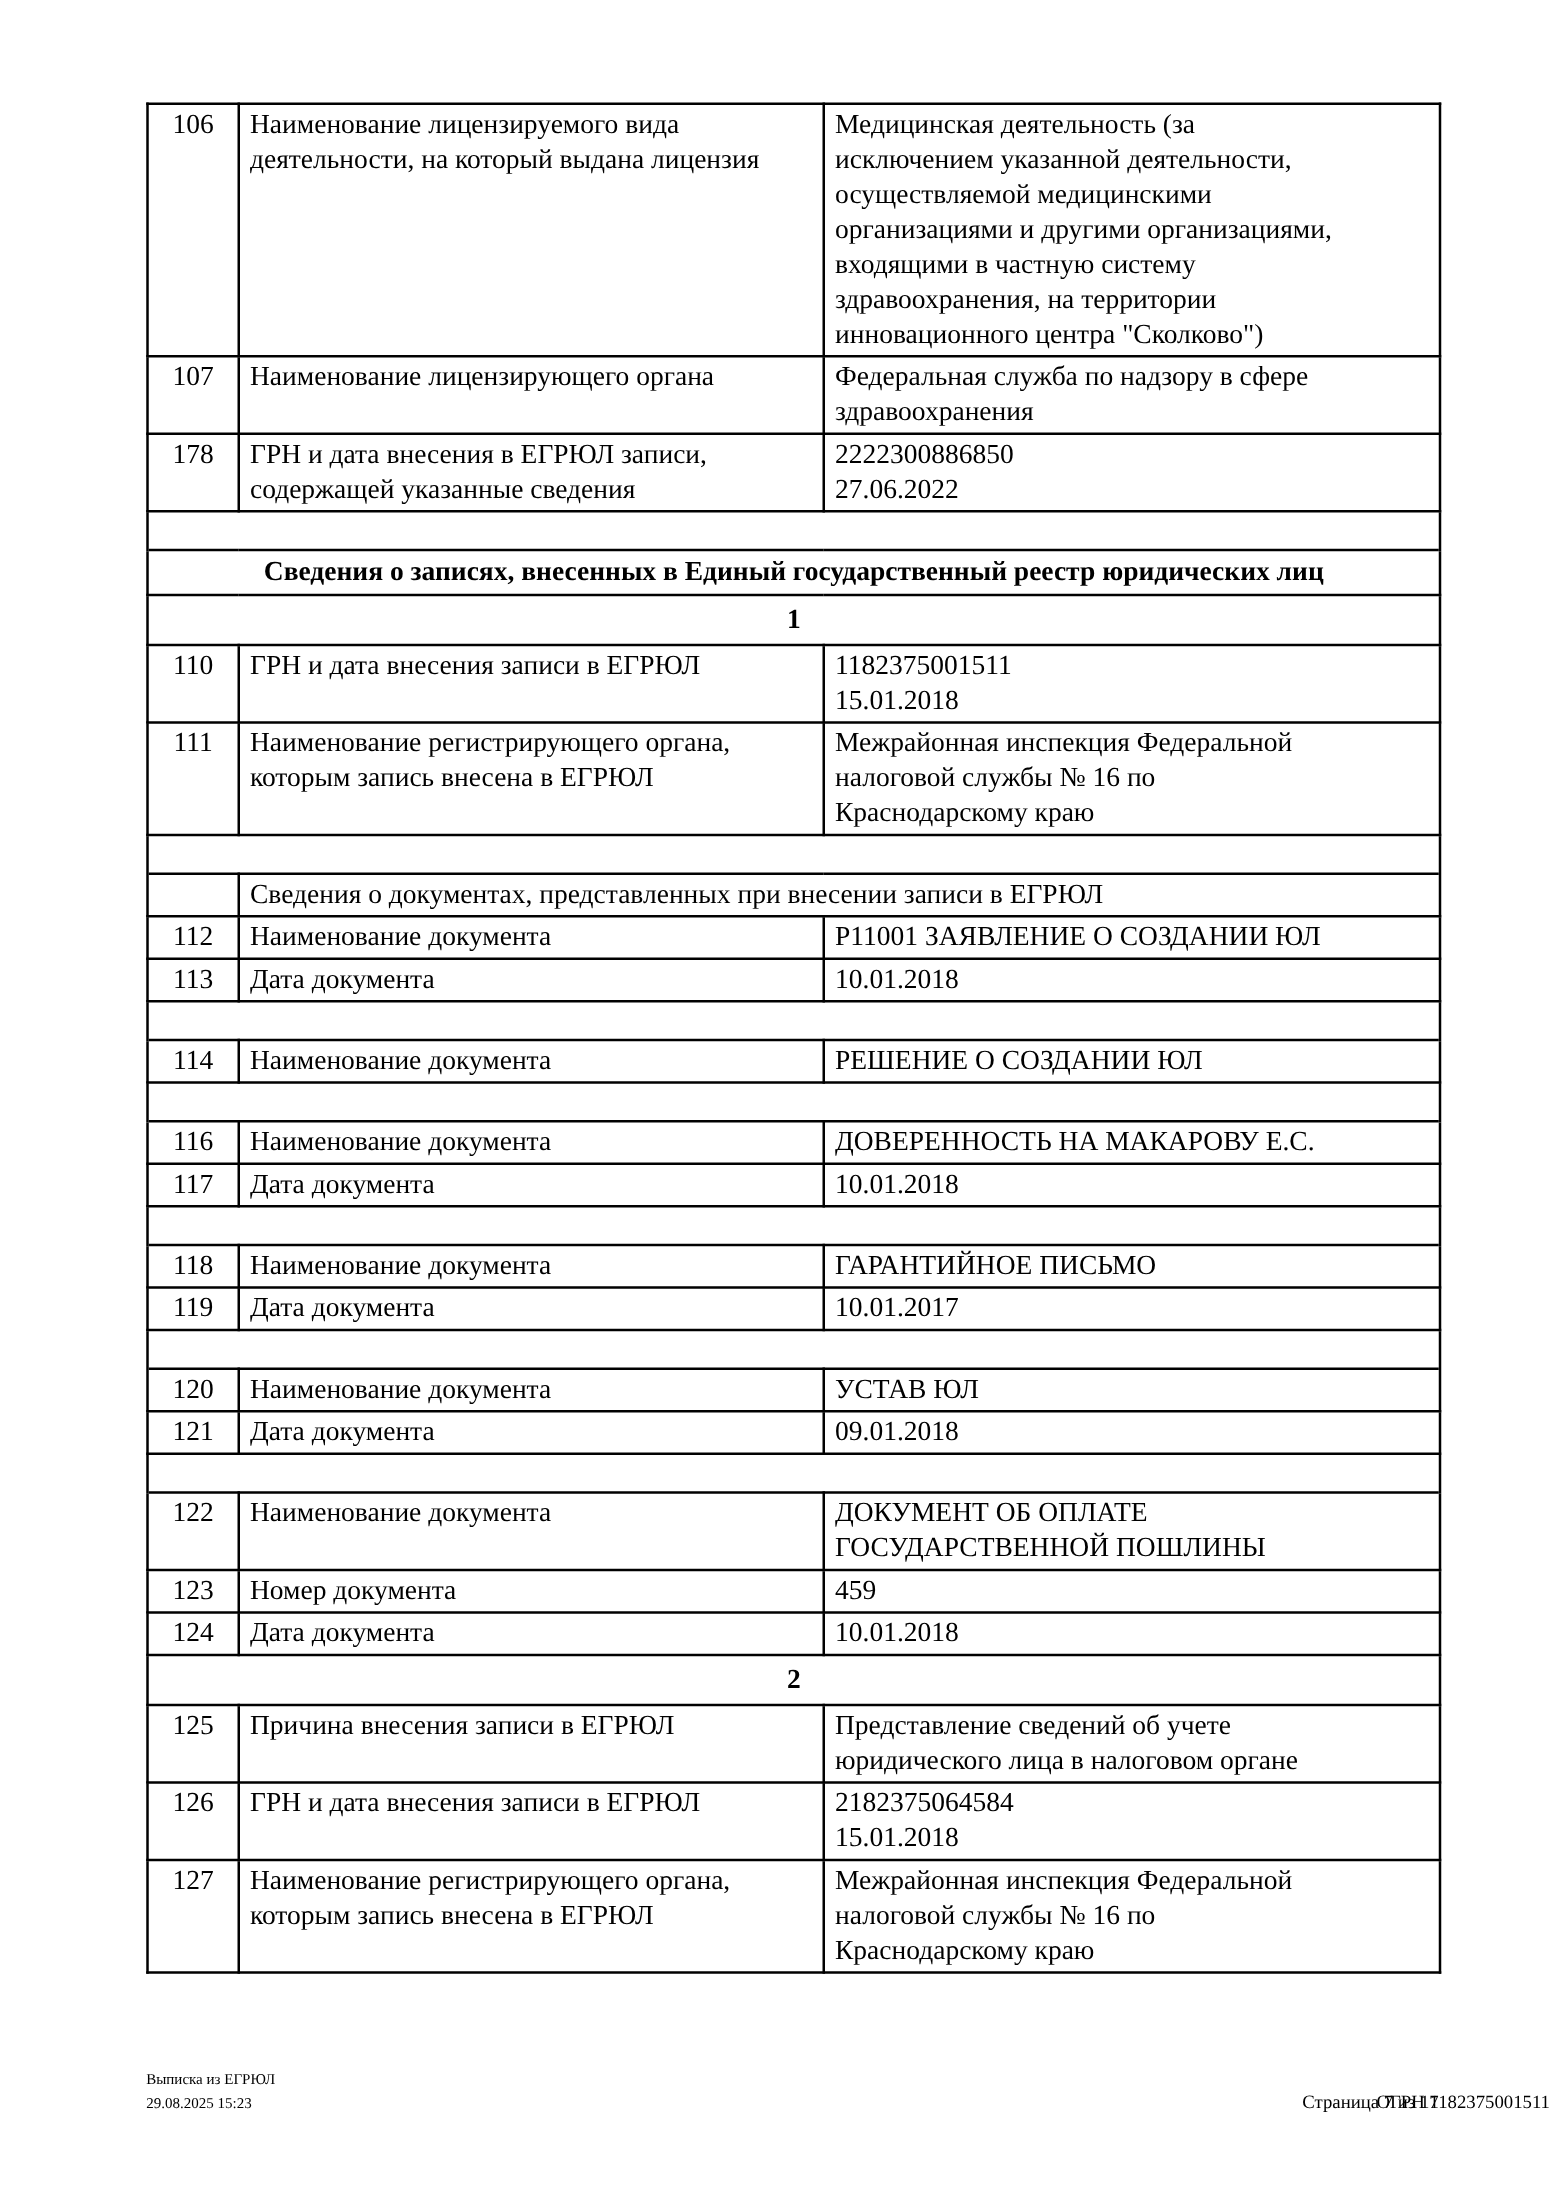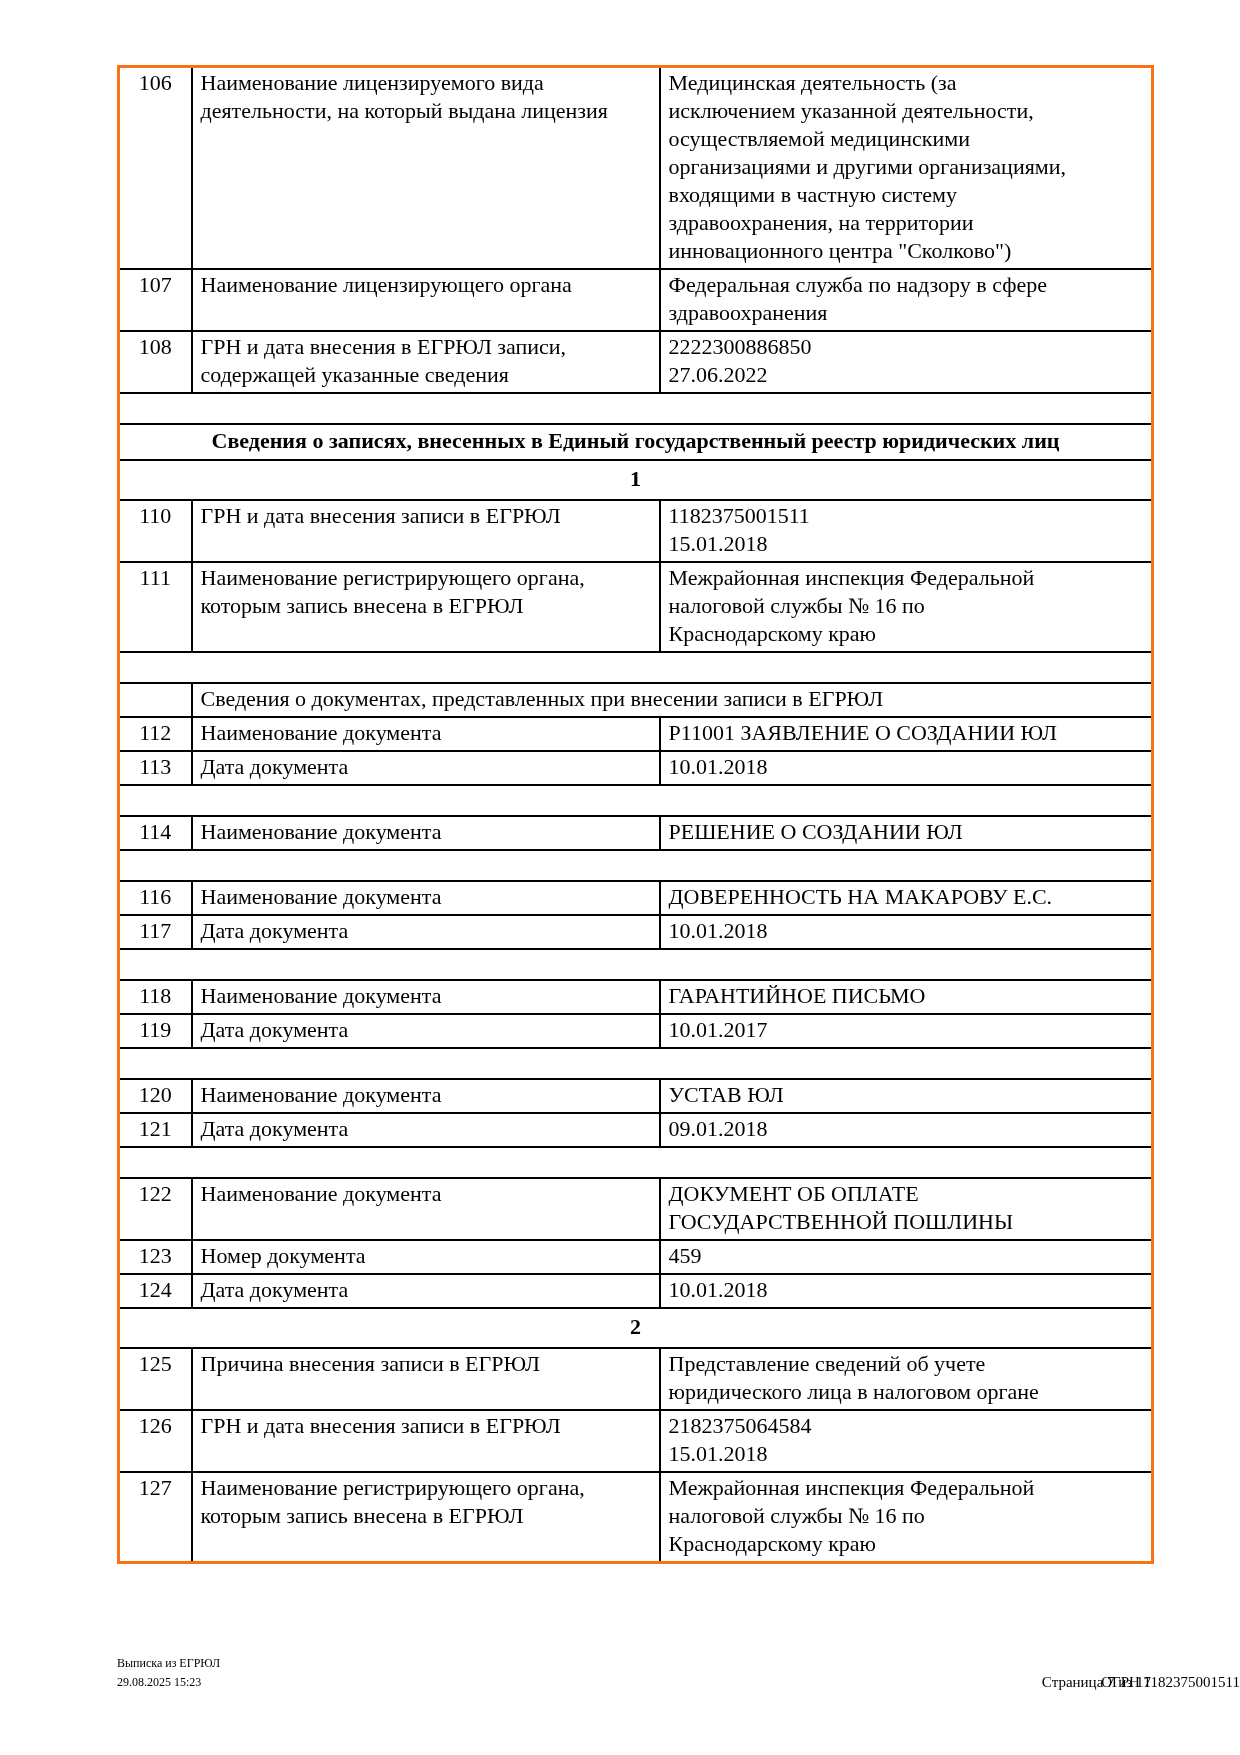--- a/index.html
+++ b/index.html
@@ -12,25 +12,25 @@
     width: 1240px;
     height: 1755px;
     background: #ffffff;
     color: #000000;
     font-family: "Liberation Serif", "DejaVu Serif", serif;
     overflow: hidden;
   }
   table.doc-table {
     position: absolute;
     left: 117px;
-    top: 65px;
+    top: 82px;
     width: 1034px;
     border-collapse: collapse;
     table-layout: fixed;
-    border: 3px solid #f97316;
+    border: 1px solid #f97316;
   }
   .col-num   { width: 73px;  }
   .col-label { width: 468px; }
   .col-value { width: 493px; }
   td {
     border: 2px solid #000000;
     vertical-align: top;
     padding: 1px 8px 3px 8px;
     font-size: 22px;
     line-height: 28px;
@@ -106,21 +106,21 @@
 здравоохранения, на территории
 инновационного центра "Сколково")</td>
         </tr>
         <tr class="row-data">
           <td class="c-num">107</td>
           <td class="c-label">Наименование лицензирующего органа</td>
           <td class="c-value">Федеральная служба по надзору в сфере
 здравоохранения</td>
         </tr>
         <tr class="row-data">
-          <td class="c-num">108</td>
+          <td class="c-num">178</td>
           <td class="c-label">ГРН и дата внесения в ЕГРЮЛ записи, содержащей указанные сведения</td>
           <td class="c-value">2222300886850
 27.06.2022</td>
         </tr>
         <tr class="row-spacer">
           <td class="c-spacer" colspan="3"></td>
         </tr>
         <tr class="row-section">
           <td class="c-section" colspan="3">Сведения о записях, внесенных в Единый государственный реестр юридических лиц</td>
         </tr>

